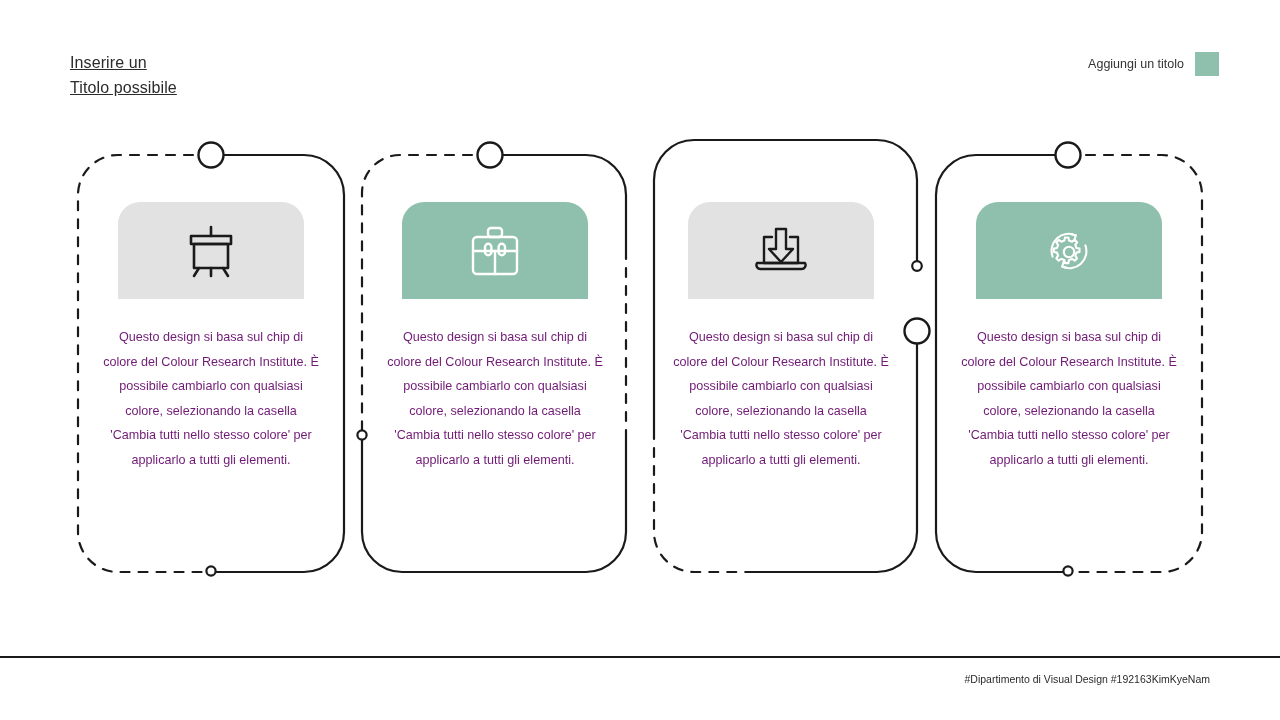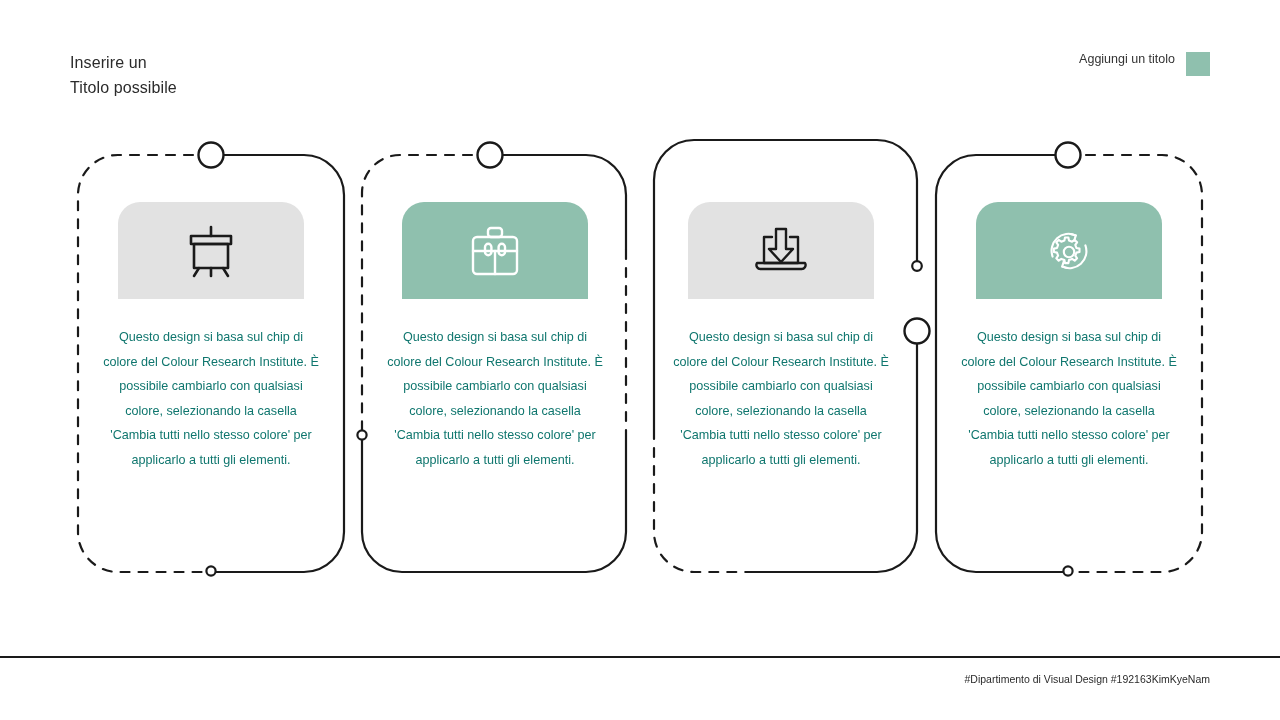--- a/index.html
+++ b/index.html
@@ -19,28 +19,28 @@
   
   #header-title {
     position: absolute;
     left: 70px;
     top: 50px;
     font-size: 16px;
     line-height: 25px;
     color: #2b2b2b;
     letter-spacing: 0.1px;
   }
-  #header-title div { white-space: nowrap; }
+  #header-title div { white-space: nowrap; text-decoration: underline; }
 
   #subtitle-area {
     position: absolute;
-    right: 70px;
+    right: 61px;
     top: 52px;
     display: flex;
-    align-items: flex-start;
+    align-items: center;
     gap: 11px;
   }
   #subtitle-label {
     font-size: 12.5px;
     color: #333333;
     white-space: nowrap;
   }
   #subtitle-swatch {
     width: 24px;
     height: 24px;
@@ -70,21 +70,21 @@
     border-radius: 22px 22px 0 0;
     display: flex;
     align-items: center;
     justify-content: center;
   }
   .card-body {
     margin-top: 26px;
     font-size: 12.6px;
     line-height: 24.6px;
     text-align: center;
-    color: #0f766e;
+    color: #701a75;
     padding: 0 8px;
   }
 
   
   #footer-divider {
     position: absolute;
     left: 0;
     top: 656px;
     width: 1280px;
     height: 0;

